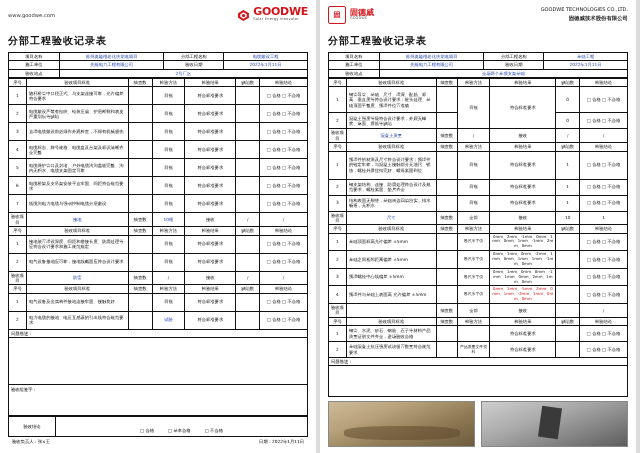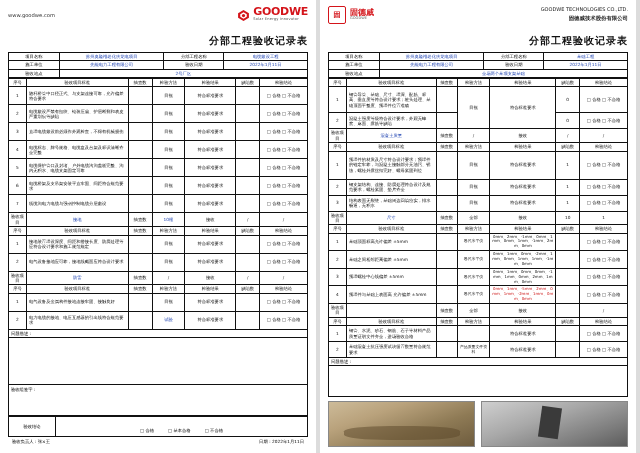--- a/index.html
+++ b/index.html
@@ -19,21 +19,21 @@
   .gw-sub{font-size:3.6px;color:#555;letter-spacing:.2px;margin-top:1px;}
   .rlogo{display:flex;align-items:center;gap:4px;}
   .rlogo .sq{width:16px;height:16px;border:1.6px solid #d4141a;display:flex;align-items:center;justify-content:center;border-radius:2px;}
   .rlogo .sq span{font-size:7px;color:#d4141a;font-weight:bold;line-height:1;}
   .rlogo .nm{line-height:1.1;}
   .rlogo .nm .cn{font-size:8px;font-weight:bold;color:#d4141a;}
   .rlogo .nm .en{font-size:3.6px;color:#666;}
   .rtxt{font-size:5px;color:#222;text-align:right;line-height:1.5;}
   .rtxt .b{font-weight:bold;font-size:5.4px;}
 
-  .doctitle{text-align:right;font-size:10px;font-weight:bold;color:#111;letter-spacing:1px;margin:2px 0 4px 0;}
+  .doctitle{text-align:left;font-size:10px;font-weight:bold;color:#111;letter-spacing:1px;margin:2px 0 4px 0;}
 
   table{border-collapse:collapse;width:100%;table-layout:fixed;}
   td,th{border:0.6px solid #111;font-size:4.3px;color:#111;padding:1px 1px;line-height:1.25;text-align:center;vertical-align:middle;word-break:break-all;}
   .lbl{background:#fff;font-weight:normal;}
   .blue{color:#1a3fb0;}
   .red{color:#cc1111;}
   .tall{height:18px;}
   .lft{text-align:left;padding-left:2px;}
   .secthead td{font-weight:normal;}
 

